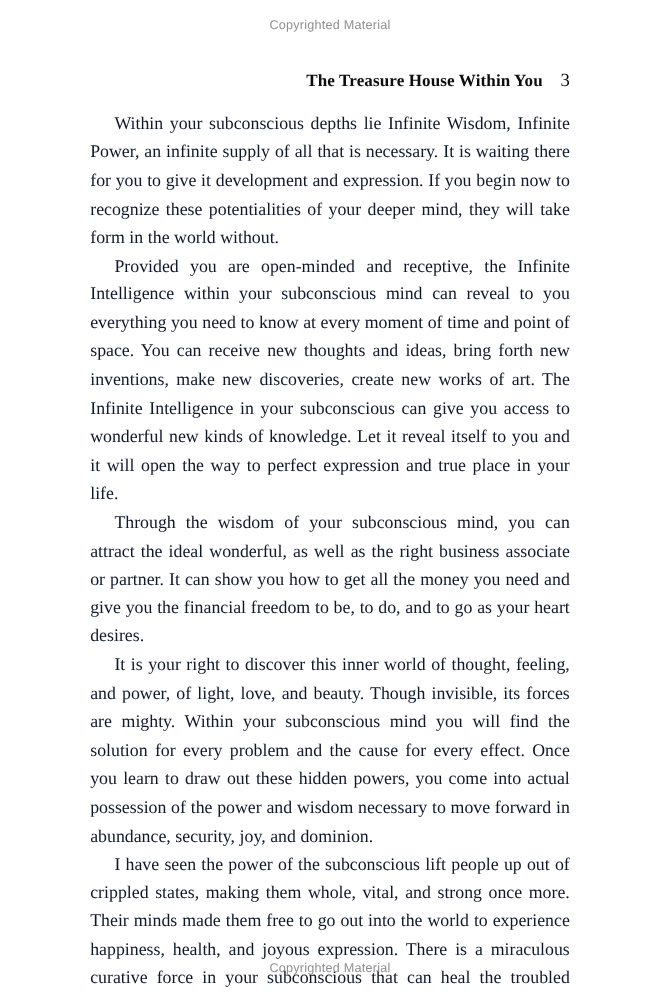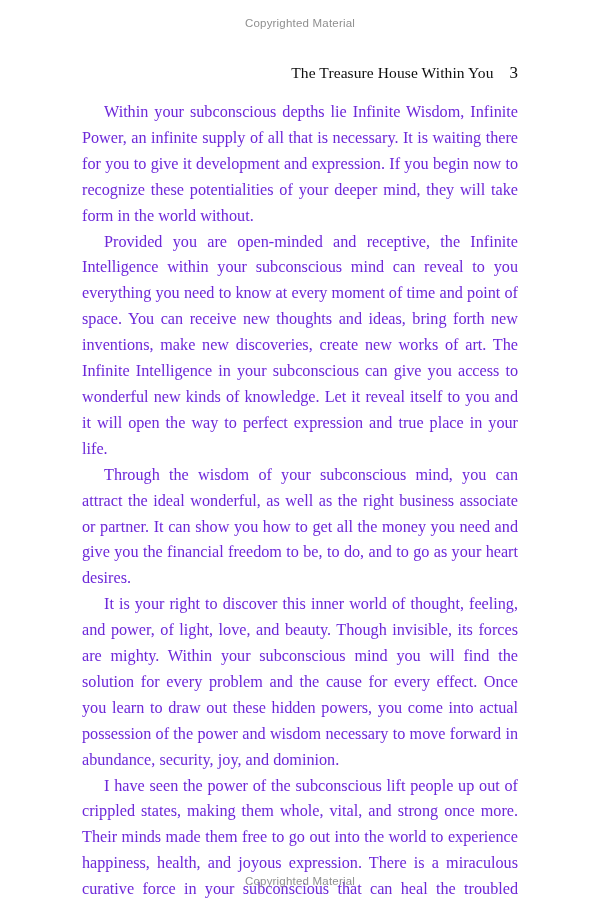--- a/index.html
+++ b/index.html
@@ -45,21 +45,21 @@
     top: 63px;
     left: 82px;
     width: 436px;
     display: flex;
     justify-content: flex-end;
     align-items: baseline;
     white-space: nowrap;
   }
   .running-title {
     font-size: 15.5px;
-    font-weight: normal;
+    font-weight: bold;
     letter-spacing: 0.1px;
     color: #0d0d0d;
   }
   .page-number {
     font-size: 17px;
     font-weight: normal;
     margin-left: 16px;
     color: #0d0d0d;
   }
 
@@ -69,21 +69,21 @@
     top: 100px;
     left: 82px;
     width: 436px;
   }
   .body-text p {
     margin: 0;
     text-indent: 22px;
     text-align: justify;
     font-size: 16.2px;
     line-height: 25.9px;
-    color: #6d28d9;
+    color: #0f172a;
     hyphens: manual;
     word-spacing: 0.1px;
   }
 </style>
 </head>
 <body>
 
 <div class="page">
 
   <div class="watermark watermark-top">Copyrighted Material</div>

